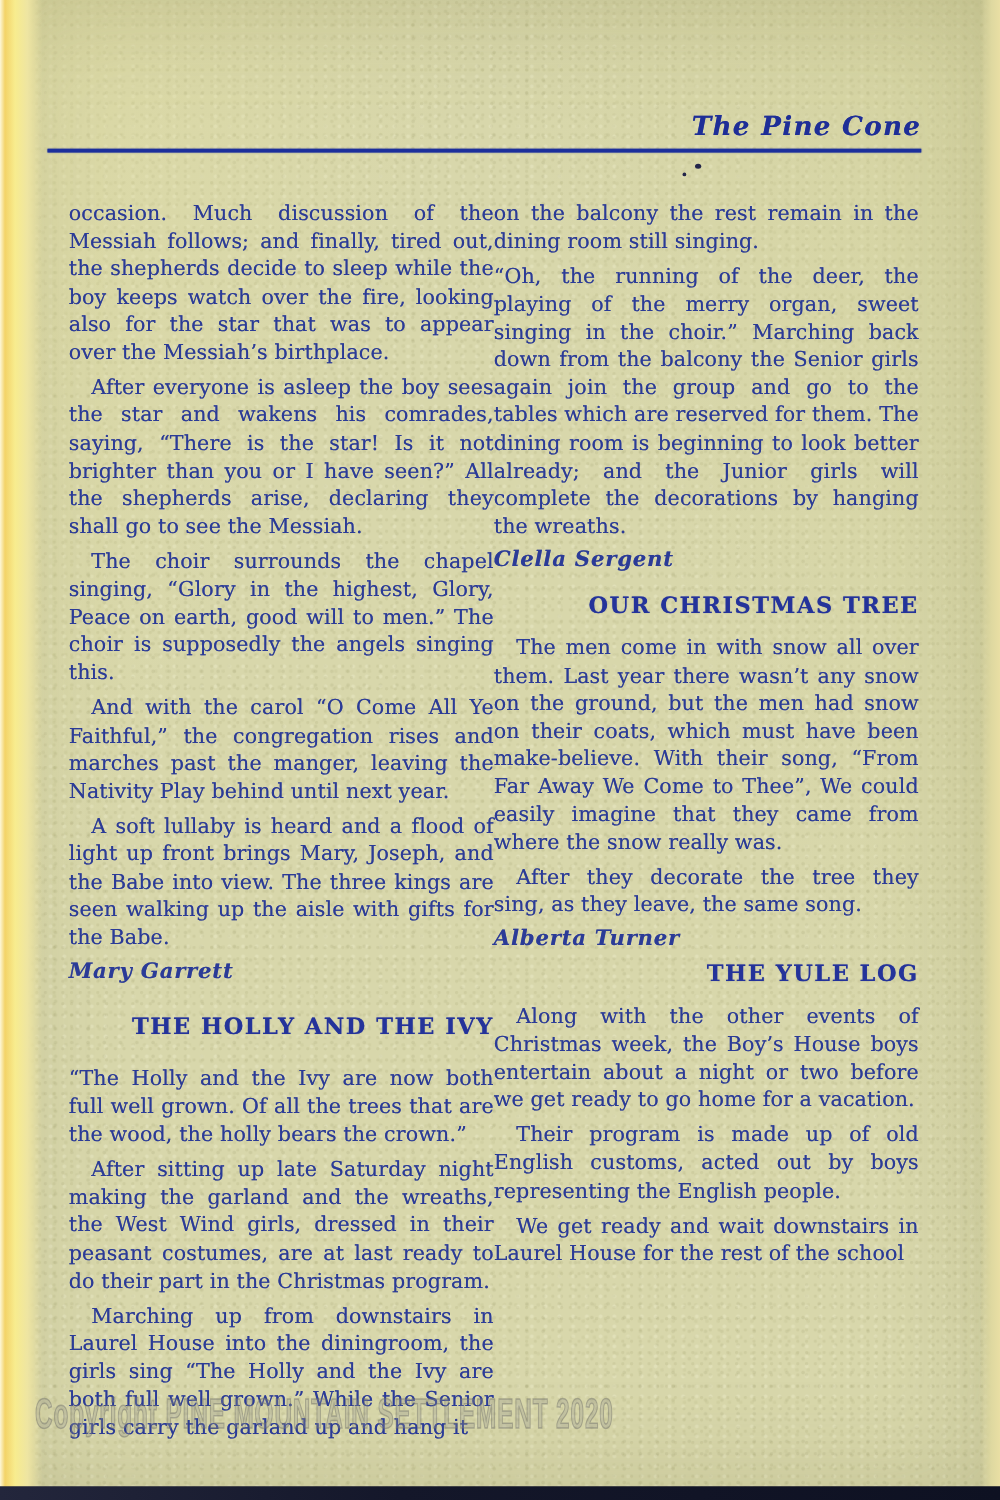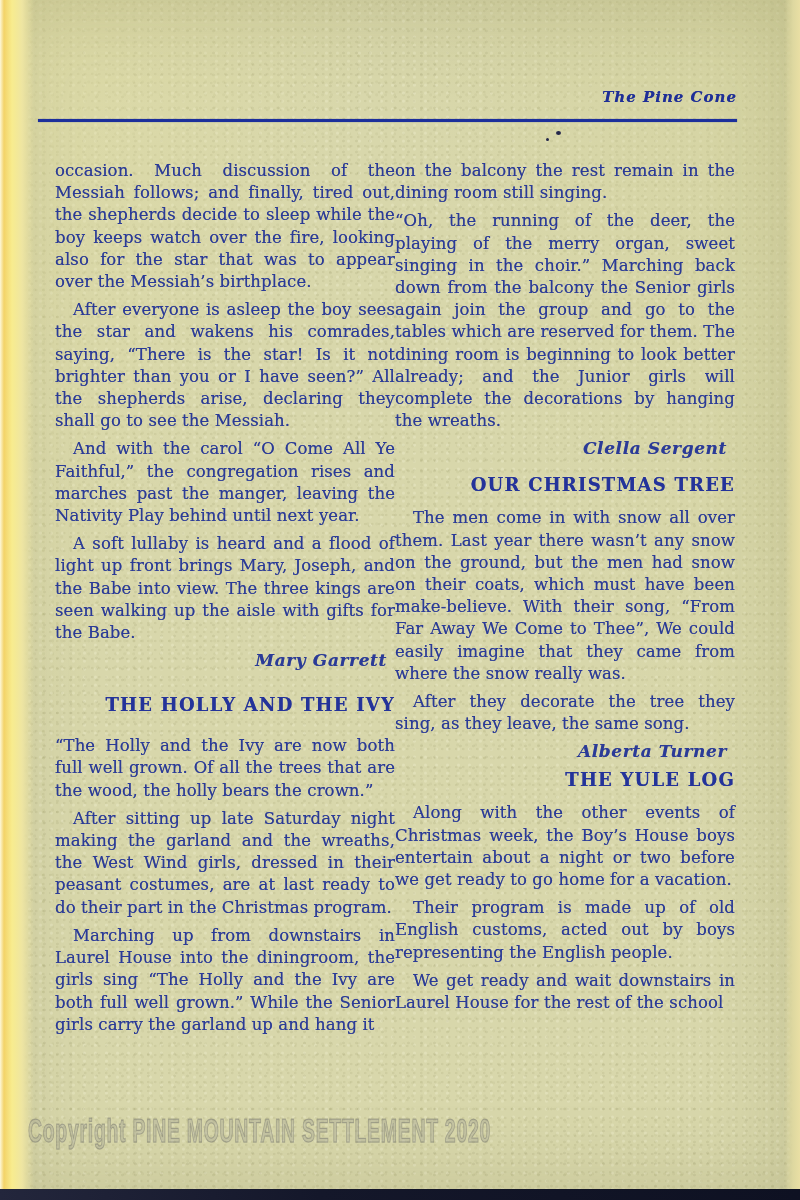--- a/index.html
+++ b/index.html
@@ -24,40 +24,40 @@
   
   .edge-left{position:absolute;left:0;top:0;width:34px;height:1200px;z-index:5;
     background:linear-gradient(90deg,#fdf7d8 0px,#f3d368 4px,#f8ec8e 12px,#eee5a2 22px,rgba(216,215,171,0) 34px);}
   .edge-right{position:absolute;right:0;top:0;width:16px;height:1200px;z-index:5;
     background:linear-gradient(270deg,#e9dfa4 0px,#ded8a0 7px,rgba(216,215,171,0) 16px);}
   .bottom-bar{position:absolute;left:0;bottom:0;width:800px;height:11px;z-index:6;
     background:linear-gradient(90deg,#23263c 0%,#14172a 40%,#0e1122 100%);}
 
   
   .title{position:absolute;top:88px;right:63px;z-index:3;
-    font-style:italic;font-weight:bold;font-size:15px;letter-spacing:1px;color:#1e2e97;
+    font-style:italic;font-weight:bold;font-size:21px;letter-spacing:1px;color:#1e2e97;
     text-shadow:0 0 .5px rgba(30,46,151,.7);}
   .rule{position:absolute;top:119px;left:38px;width:699px;height:3px;background:#1c2f9b;z-index:3;
     box-shadow:0 0 1px rgba(28,47,155,.8);}
   .rule-left{position:absolute;top:115px;left:0;width:18px;height:3px;background:#1c2f9b;z-index:3;}
   .speck{position:absolute;background:#23264a;border-radius:50%;z-index:3;}
   .speck.s1{left:556px;top:131px;width:5px;height:4px;}
   .speck.s2{left:546px;top:138px;width:3px;height:3px;}
 
   
   .columns{position:absolute;top:160px;left:55px;width:692px;display:flex;gap:0;z-index:2;}
   .col{width:340px;}
 
   .para{margin:0 0 6px 0;font-size:16.5px;line-height:22.2px;text-align:justify;
     letter-spacing:.1px;text-shadow:0 0 .5px rgba(43,59,151,.65);}
   .indent{text-indent:18px;}
   .noindent{text-indent:0;}
 
   .byline{margin:2px 8px 8px 0;font-size:17px;font-style:italic;font-weight:bold;
-    text-align:right;letter-spacing:.6px;text-shadow:0 0 .5px rgba(43,59,151,.6);}
+    text-align:left;letter-spacing:.6px;text-shadow:0 0 .5px rgba(43,59,151,.6);}
   .heading{margin:16px 0 12px 0;font-size:18px;font-weight:bold;text-align:right;
     letter-spacing:1.2px;color:#24339a;text-shadow:0 0 .6px rgba(36,51,154,.7);}
 
   
   [data-bind="columns.left.6.text"]{margin:24px 0 20px 0;}
   [data-bind="columns.right.8.text"]{margin:4px 0 12px 0;}
   [data-bind="columns.left.5.text"]{margin-top:6px;}
 
   
   .watermark{position:absolute;left:28px;top:1112px;z-index:8;white-space:nowrap;
@@ -78,20 +78,21 @@
   <div class="rule"></div>
   <div class="rule-left"></div>
   <div class="speck s1"></div>
   <div class="speck s2"></div>
 
   <div class="columns">
 
     <div class="col">
       <p class="para noindent" data-bind="columns.left.0.text">occasion. Much discussion of the Messiah follows; and finally, tired out, the shepherds decide to sleep while the boy keeps watch over the fire, looking also for the star that was to appear over the Messiah’s birthplace.</p>
       <p class="para indent" data-bind="columns.left.1.text">After everyone is asleep the boy sees the star and wakens his comrades, saying, “There is the star! Is it not brighter than you or I have seen?” All the shepherds arise, declaring they shall go to see the Messiah.</p>
+      <p class="para indent" data-bind="columns.left.2.text">The choir surrounds the chapel singing, “Glory in the highest, Glory, Peace on earth, good will to men.” The choir is supposedly the angels singing this.</p>
       <p class="para indent" data-bind="columns.left.4.text">And with the carol “O Come All Ye Faithful,” the congregation rises and marches past the manger, leaving the Nativity Play behind until next year.</p>
       <p class="para indent" data-bind="columns.left.3.text">A soft lullaby is heard and a flood of light up front brings Mary, Joseph, and the Babe into view. The three kings are seen walking up the aisle with gifts for the Babe.</p>
       <p class="byline" data-bind="columns.left.5.text">Mary Garrett</p>
       <h2 class="heading" data-bind="columns.left.6.text">THE HOLLY AND THE IVY</h2>
       <p class="para noindent" data-bind="columns.left.7.text">“The Holly and the Ivy are now both full well grown. Of all the trees that are the wood, the holly bears the crown.”</p>
       <p class="para indent" data-bind="columns.left.8.text">After sitting up late Saturday night making the garland and the wreaths, the West Wind girls, dressed in their peasant costumes, are at last ready to do their part in the Christmas program.</p>
       <p class="para indent" data-bind="columns.left.9.text">Marching up from downstairs in Laurel House into the diningroom, the girls sing “The Holly and the Ivy are both full well grown.” While the Senior girls carry the garland up and hang it</p>
     </div>
 
     <div class="col">

